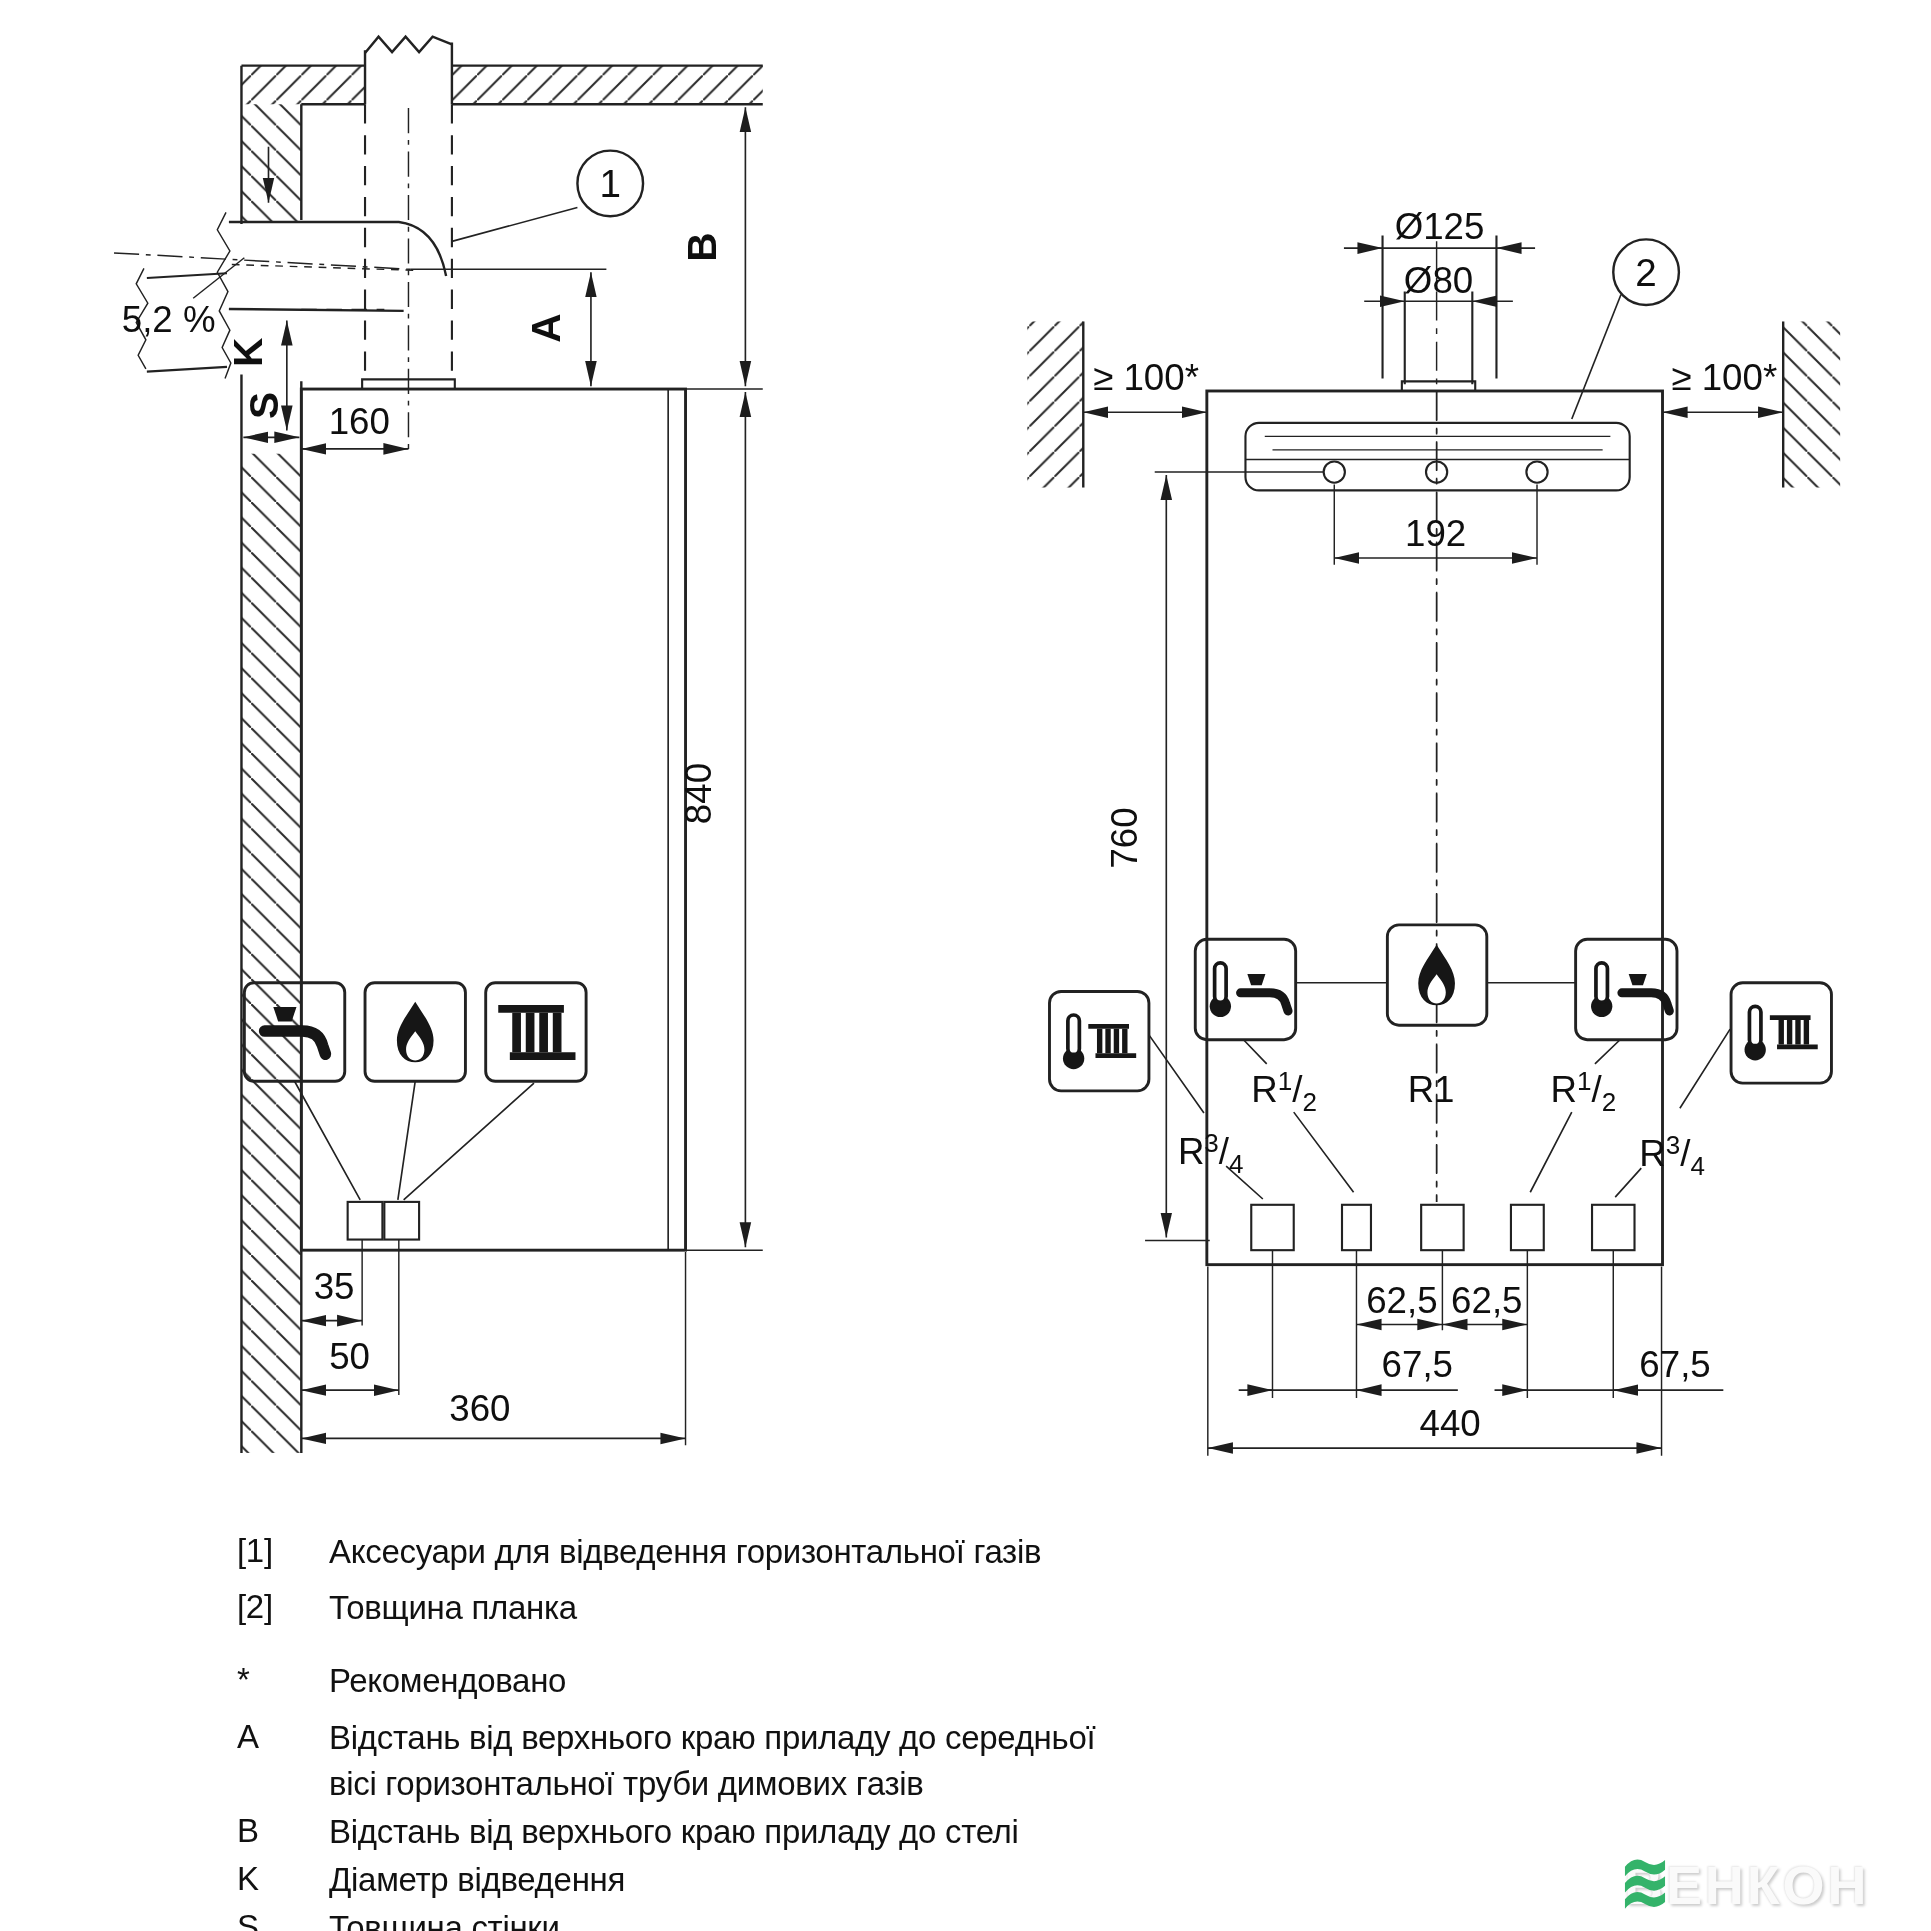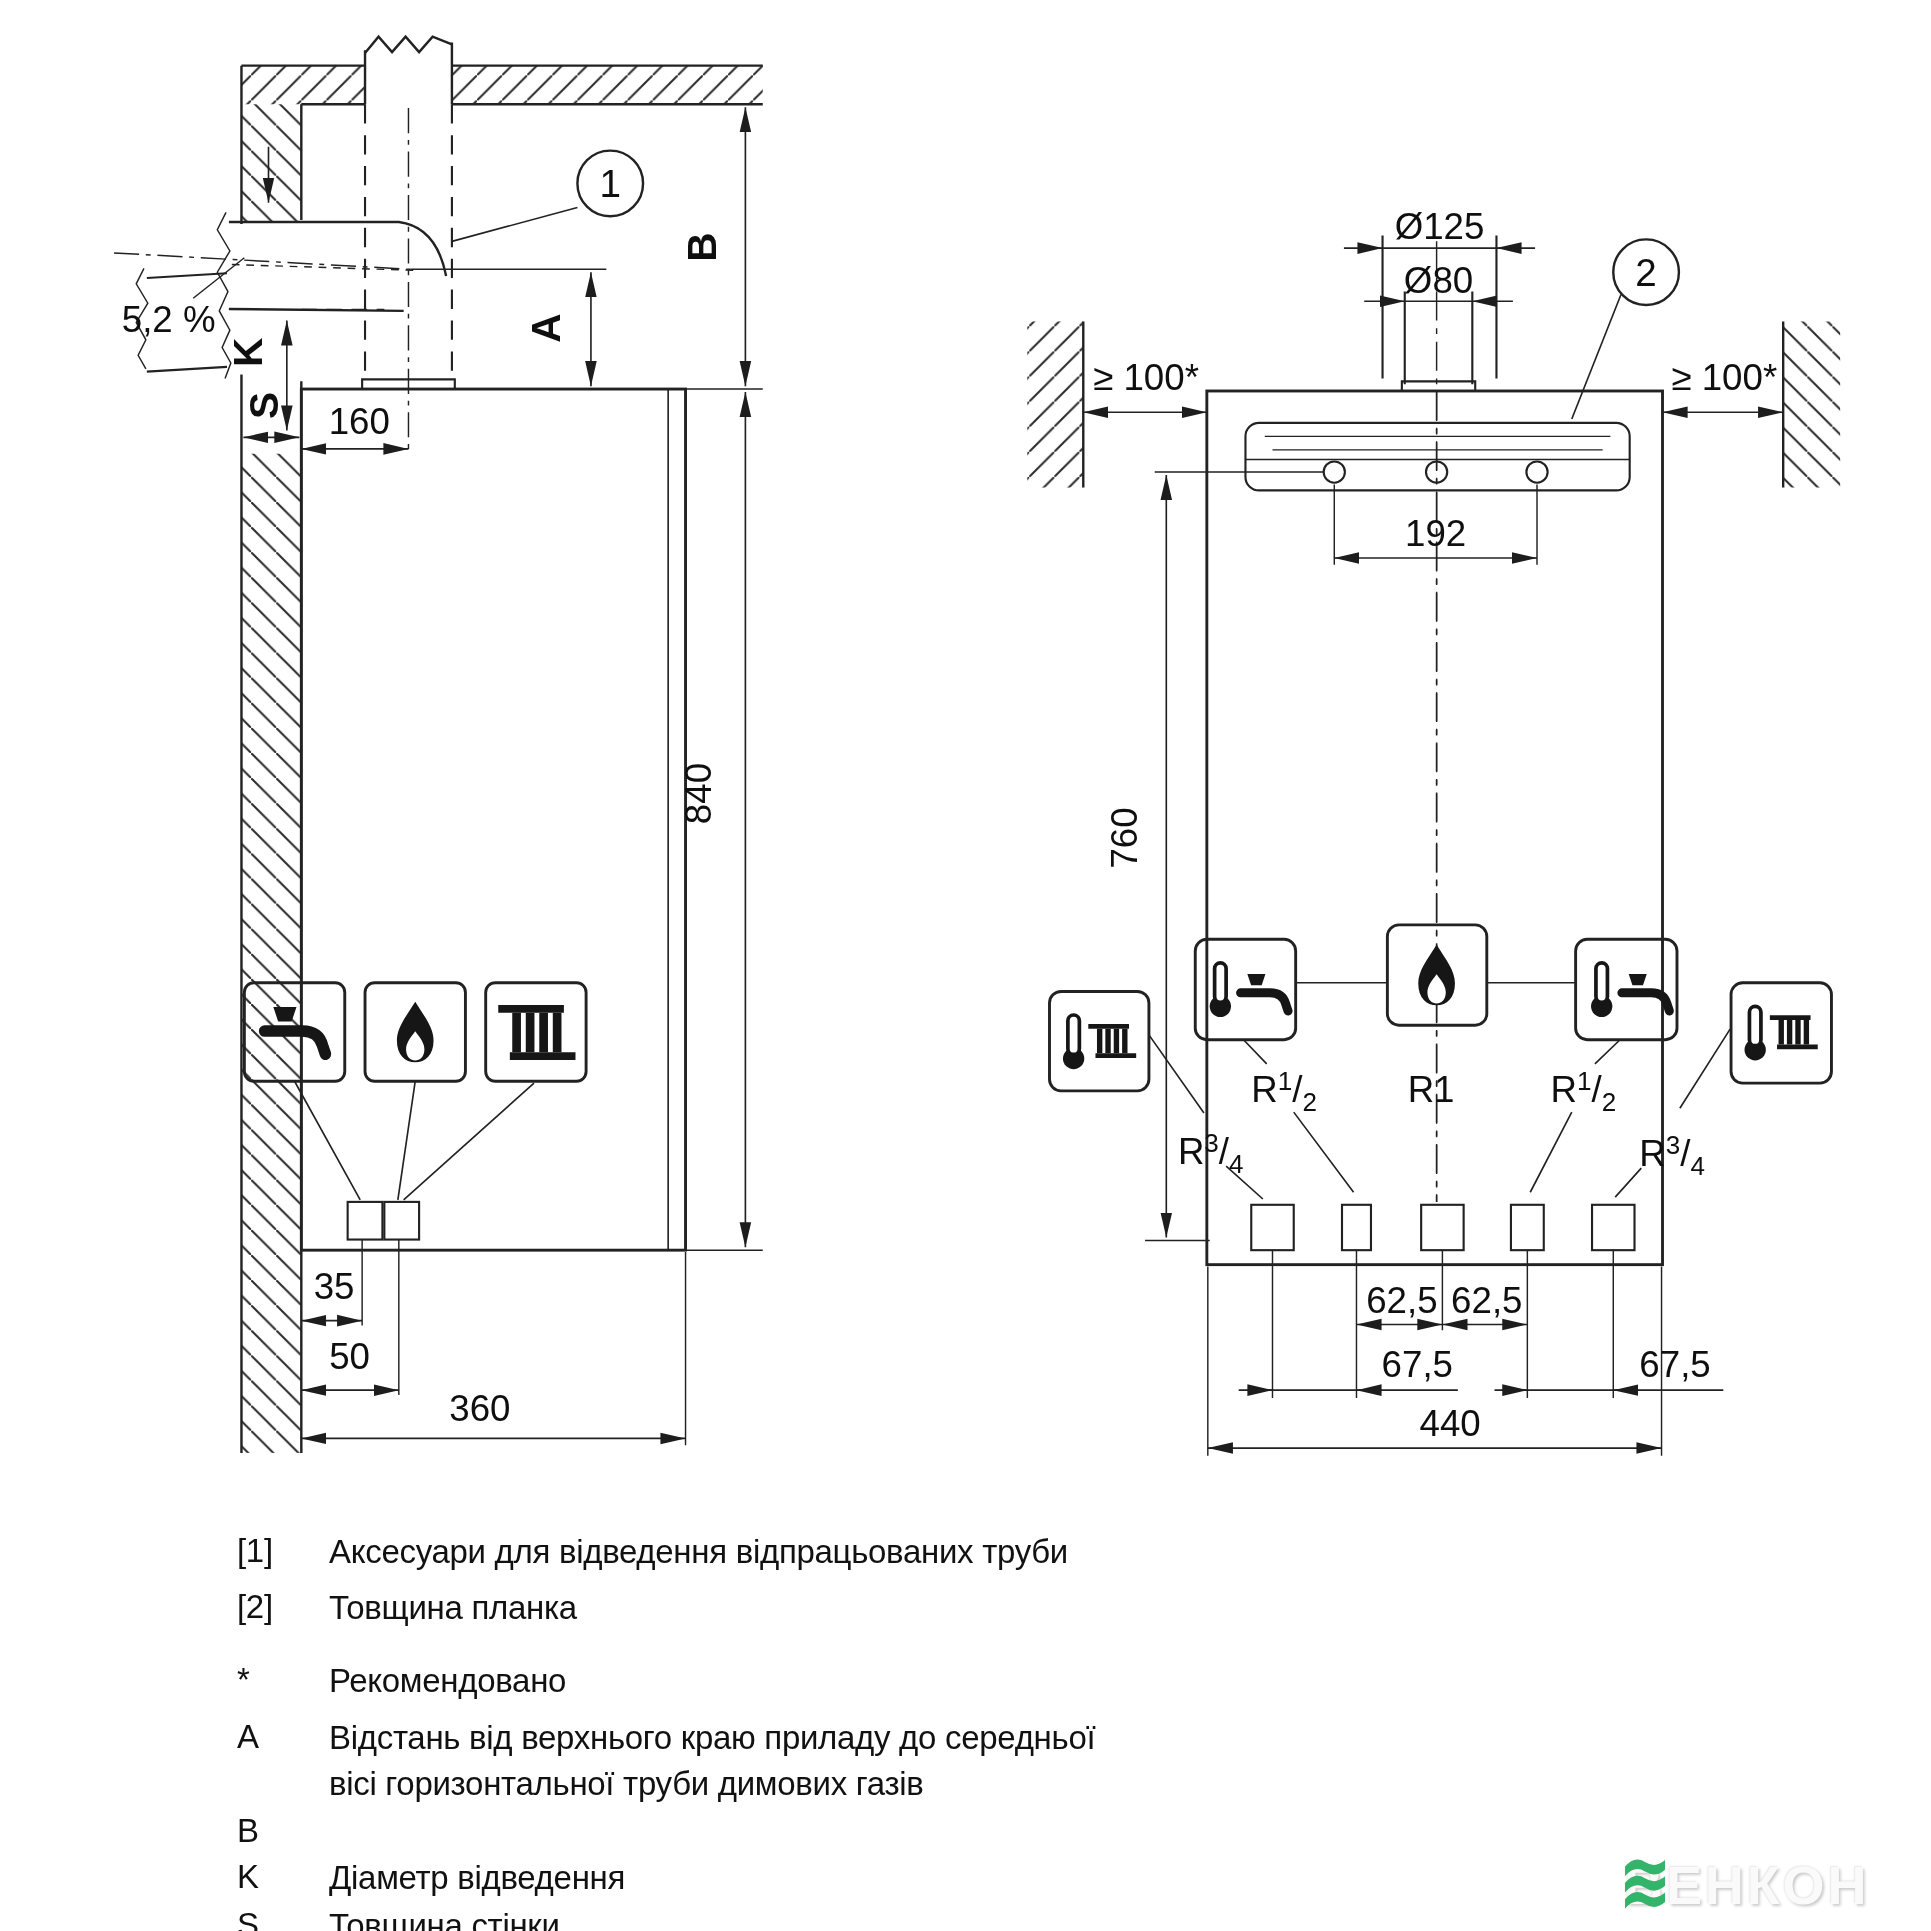--- a/index.html
+++ b/index.html
@@ -318,36 +318,37 @@
     <g>
       <path class="ln dim" d="M1251,1500 H1721" marker-start="url(#ah)" marker-end="url(#ah)"></path>
       <text class="t38" x="1502" y="1488" text-anchor="middle">440</text>
     </g>
   </g>
 </svg>
 
 <div class="legend">
   <div class="lrow">
     <span class="lkey">[1]</span>
-    <span class="ltxt">Аксесуари для відведення відпрацьованих труби</span>
+    <span class="ltxt">Аксесуари для відведення горизонтальної газів</span>
   </div>
   <div class="lrow" style="margin-top:9.7px">
     <span class="lkey">[2]</span>
     <span class="ltxt">Товщина планка</span>
   </div>
   <div class="lrow" style="margin-top:27px">
     <span class="lkey">*</span>
     <span class="ltxt">Рекомендовано</span>
   </div>
   <div class="lrow" style="margin-top:11.6px">
     <span class="lkey">A</span>
     <span class="ltxt">Відстань від верхнього краю приладу до середньої вісі горизонтальної труби димових газів</span>
   </div>
   <div class="lrow" style="margin-top:1.9px">
     <span class="lkey">B</span>
+    <span class="ltxt">Відстань від верхнього краю приладу до стелі</span>
   </div>
   <div class="lrow" style="margin-top:1.9px">
     <span class="lkey">K</span>
     <span class="ltxt">Діаметр відведення</span>
   </div>
   <div class="lrow" style="margin-top:1.9px">
     <span class="lkey">S</span>
     <span class="ltxt">Товщина стінки</span>
   </div>
 </div>

